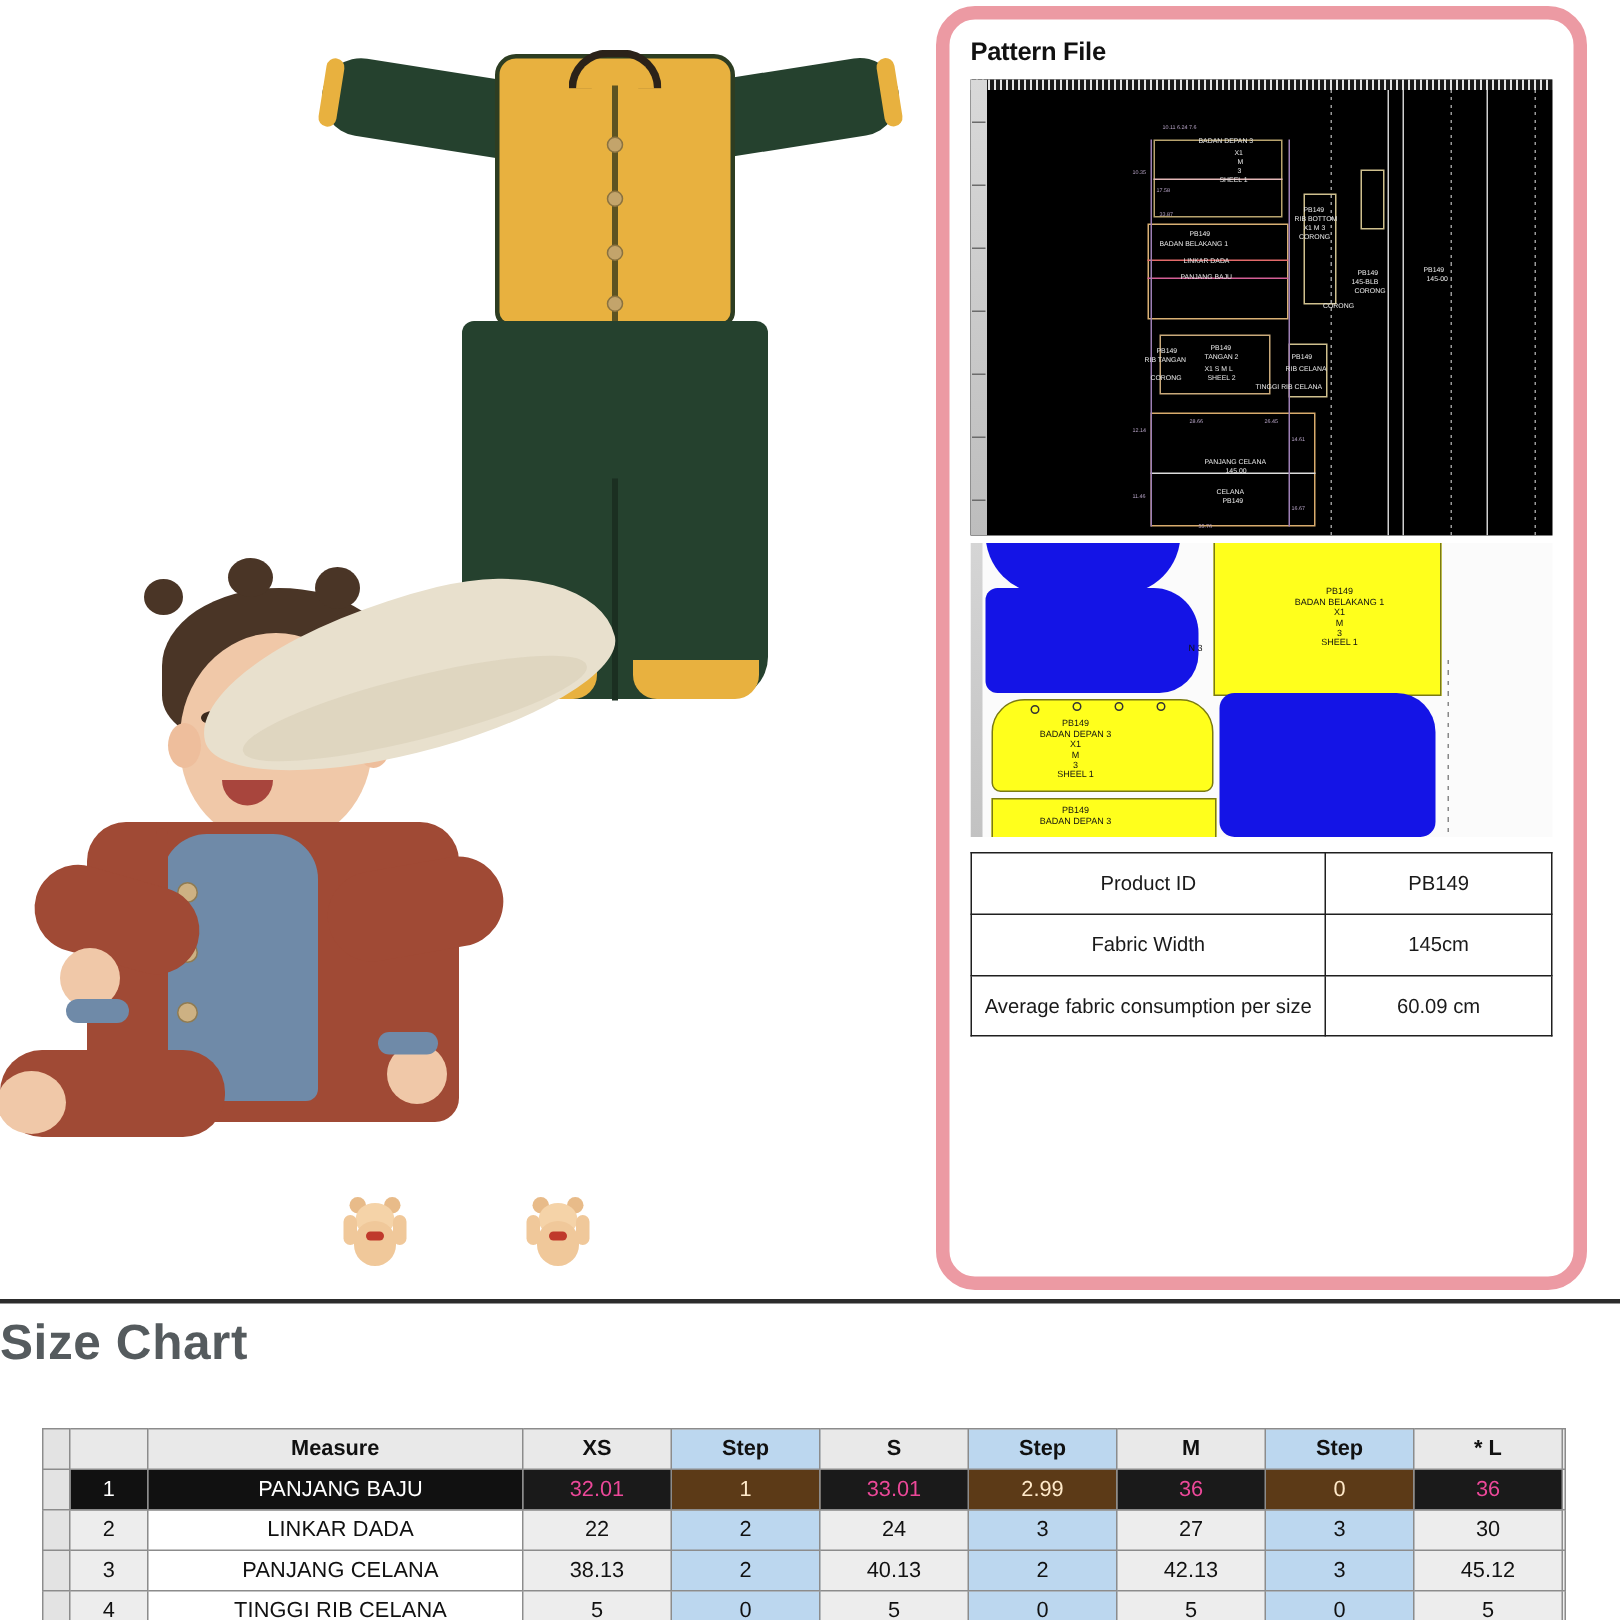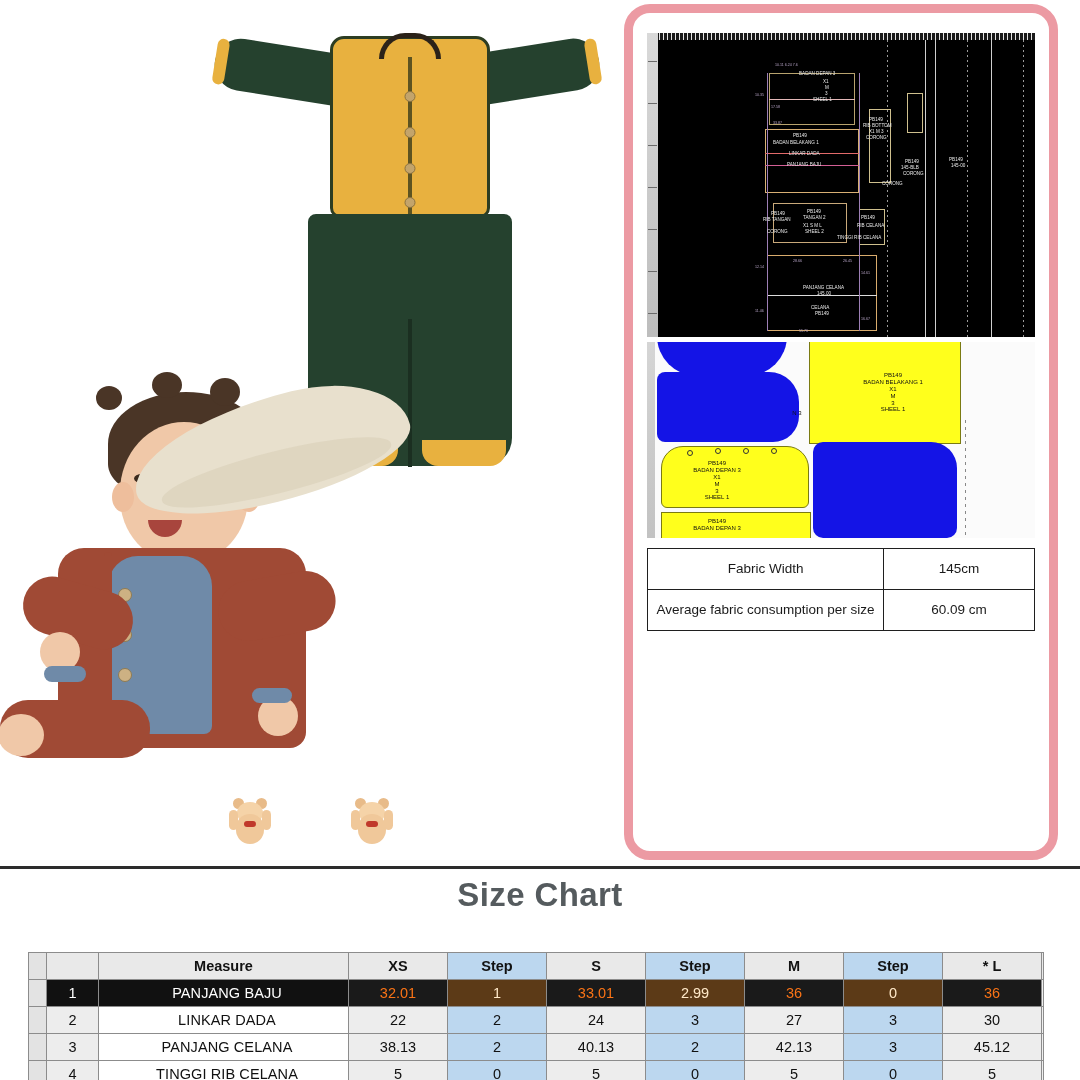--- a/index.html
+++ b/index.html
@@ -114,21 +114,21 @@
 
   
   table.spec { width:100%; border-collapse:collapse; margin-top:10px; table-layout:fixed; }
   table.spec td { border:1.6px solid #1f1f1f; text-align:center; font-size:13.5px; color:#1a1a1a;
                   padding:11px 4px; line-height:1.32; }
   table.spec td.k { width:61%; }
   table.spec td.v { width:39%; }
 
   
   .divider { position:absolute; left:0; top:866px; width:1080px; height:3px; background:#2c2c2c; }
-  .size-heading { position:absolute; left:0; top:876px; width:1080px; text-align:center;
+  .size-heading { position:absolute; left:0; top:876px; width:1080px; 
                   font-size:33px; font-weight:bold; color:#555b5e; letter-spacing:.4px; }
 
   .chart-wrap { position:absolute; left:28px; top:936px; width:1016px; height:144px;
                 background:#efefef; overflow:hidden;margin-top:16px; }
   table.sizechart { border-collapse:collapse; width:1016px; table-layout:fixed;
                     font-family:"Liberation Sans", sans-serif; }
   table.sizechart th, table.sizechart td {
       border:1px solid #8c8c8c; font-size:14.5px; height:27px; text-align:center; color:#111; }
   th.h-blank { width:18px; background:#e3e3e3; }
   th.h-num   { width:52px; background:#e9e9e9; }
@@ -137,21 +137,21 @@
   th.h-step  { width:99px; background:#bcd7ef; font-weight:bold; }
   th.h-tail  { background:#e9e9e9; }
   td.c-blank { background:#e3e3e3; }
   td.c-num   { background:#ededed; }
   td.c-meas  { background:#ffffff; text-align:left; padding-left:7px; letter-spacing:.1px; }
   td.c-size  { background:#ededed; }
   td.c-step  { background:#bcd7ef; }
   td.c-tail  { background:#efefef; border-left:2px solid #555; border-top:none; border-bottom:none; border-right:none; }
   tr.sel td.c-num  { background:#111; color:#fff; }
   tr.sel td.c-meas { background:#111; color:#fff; }
-  tr.sel td.c-size { background:#1a1a1a; color:#f97316; }
+  tr.sel td.c-size { background:#1a1a1a; color:#ec4899; }
   tr.sel td.c-step { background:#5c3a17; color:#ffe9c9; }
 </style>
 </head>
 <body>
 
 <div class="page">
 
   <div class="photo-area">
 
     <div class="outfit">
@@ -226,20 +226,21 @@
       <div class="bear-arm" style="left:1px;"></div>
       <div class="bear-arm" style="right:1px;"></div>
       <div class="bear-bow"></div>
     </div>
 
   </div>
 
   <div class="pink-frame">
     <div class="card-inner">
 
+      <div class="sec-title">Pattern File</div>
 
       <div class="cad">
         <div class="cad-ruler-top"></div>
         <div class="cad-ruler-left">
           <div class="cad-tick" style="top:28px"></div>
             <div class="cad-tick" style="top:70px"></div>
           <div class="cad-tick" style="top:112px"></div>
             <div class="cad-tick" style="top:154px"></div>
           <div class="cad-tick" style="top:196px"></div>
             <div class="cad-tick" style="top:238px"></div>
@@ -332,20 +333,24 @@
         <div class="mk-dash" style="left:318px;"></div>
 
         <div class="mklbl" style="left:186px; top:30px; width:120px;">PB149<br>BADAN BELAKANG 1<br>X1<br>M<br>3<br>SHEEL 1</div>
         <div class="mklbl" style="left:120px; top:68px; width:60px;">N 3</div>
         <div class="mklbl" style="left:10px;  top:118px; width:120px;">PB149<br>BADAN DEPAN 3<br>X1<br>M<br>3<br>SHEEL 1</div>
         <div class="mklbl" style="left:10px;  top:176px; width:120px;">PB149<br>BADAN DEPAN 3</div>
       </div>
 
       <table class="spec">
         <tbody>
+          <tr>
+            <td class="k">Product ID</td>
+            <td class="v">PB149</td>
+          </tr>
           <tr>
             <td class="k">Fabric Width</td>
             <td class="v">145cm</td>
           </tr>
           <tr>
             <td class="k">Average fabric consumption per size</td>
             <td class="v">60.09 cm</td>
           </tr>
         </tbody>
       </table>

